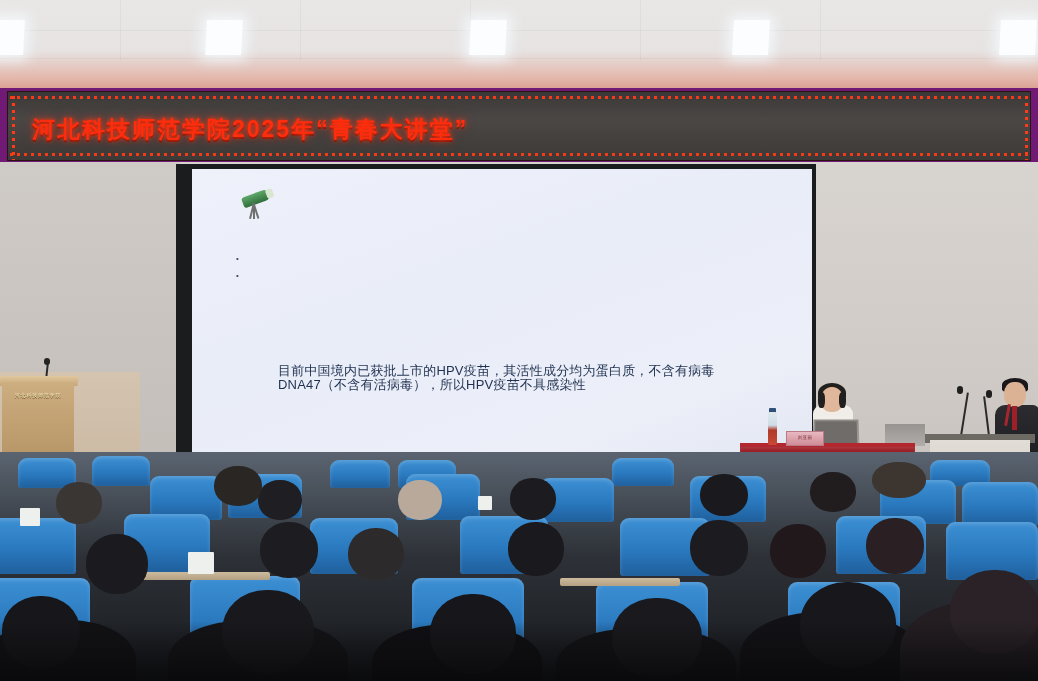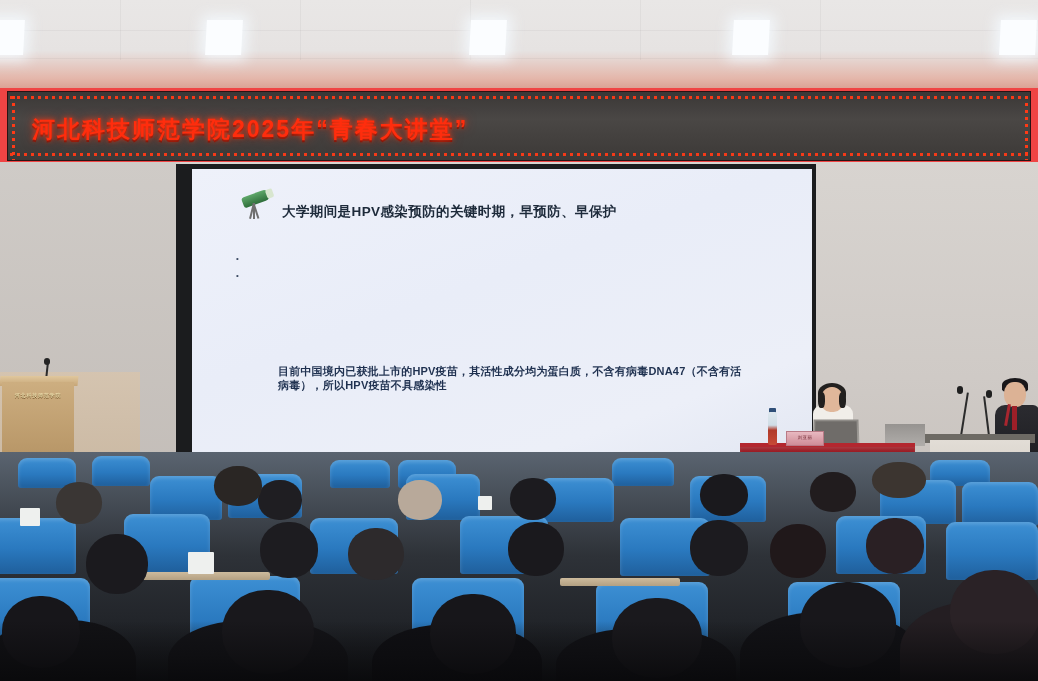--- a/index.html
+++ b/index.html
@@ -10,21 +10,21 @@
   
   .ceiling { position:absolute; left:0; top:0; width:1038px; height:92px;
              background:linear-gradient(180deg,#e9e7e6 0%,#e6e3e2 55%,#e4b7ab 85%,#d89a8c 100%); }
   .ceil-tile { position:absolute; background:rgba(0,0,0,0.035); }
   .panel-light { position:absolute; top:20px; width:36px; height:35px;
                  background:#fbfdff; box-shadow:0 0 14px 5px rgba(245,250,255,.85);
                  transform:skewX(-3deg); }
 
   
   .led-wrap { position:absolute; left:0; top:88px; width:1038px; height:76px;
-              background:#ef4444; }
+              background:#701a75; }
   .led-board { position:absolute; left:7px; top:3px; width:1024px; height:70px;
                background:linear-gradient(180deg,#3a3736 0%,#4a4745 40%,#3c3937 100%);
                border:1px solid #2a1313; overflow:hidden; }
   .led-dots { position:absolute; left:0; width:100%; height:7px;
               background-image:radial-gradient(circle, #ff3a16 0 1.6px, transparent 1.9px);
               background-size:7px 7px; opacity:.95; }
   .led-dots.top { top:2px; }
   .led-dots.bot { bottom:2px; }
   .led-edge { position:absolute; top:2px; height:66px; width:5px;
               background-image:radial-gradient(circle,#ff3a16 0 1.6px, transparent 1.9px);
@@ -66,22 +66,22 @@
   .slide-title { font-size:13.5px; font-weight:700; color:#1d2a3a; letter-spacing:.4px;
                  white-space:nowrap; }
   .bullets { position:absolute; left:44px; top:84px; right:22px; }
   .bullet-line { display:flex; gap:9px; align-items:flex-start; margin-bottom:5px; }
   .bdot { color:#3b4a62; font-size:8px; line-height:12px; }
   .btxt { font-size:7.6px; color:#1f3150; line-height:12px; letter-spacing:.15px;
           white-space:nowrap; font-weight:600; }
   .q-heading { position:absolute; left:0; top:155px; width:100%; text-align:center;
                font-size:13px; font-weight:700; color:#16233a; letter-spacing:5px; }
   .para { position:absolute; left:86px; top:195px; width:470px;
-          font-size:11px; color:#1f3150; line-height:14px; letter-spacing:.2px;
-          font-weight:700; }
+          font-size:13px; color:#1f3150; line-height:14px; letter-spacing:.2px;
+          font-weight:400; }
 
   
   .stage-floor { position:absolute; left:700px; top:478px; width:338px; height:60px;
                  background:linear-gradient(180deg,#b9b2aa,#9f978f); }
   .stage-front { position:absolute; left:700px; top:470px; width:338px; height:14px;
                  background:#cdc6bd; }
 
   
   .table-cloth { position:absolute; left:740px; top:447px; width:175px; height:52px;
                  background:linear-gradient(180deg,#9e1f27 0%,#8e1a22 50%,#751319 100%);
@@ -201,21 +201,20 @@
   <div class="screen-frame">
     <div class="screen">
 
       <div class="slide-title-row">
         <span class="telescope">
           <span class="tube"></span>
           <span class="leg a"></span>
             <span class="leg b"></span>
             <span class="leg c"></span>
         </span>
-        <span class="slide-title">大学期间是HPV感染预防的关键时期，早预防、早保护</span>
       </div>
 
       <div class="bullets">
         <div class="bullet-line">
           <span class="bdot">•</span>
         </div>
         <div class="bullet-line">
           <span class="bdot">•</span>
         </div>
       </div>

